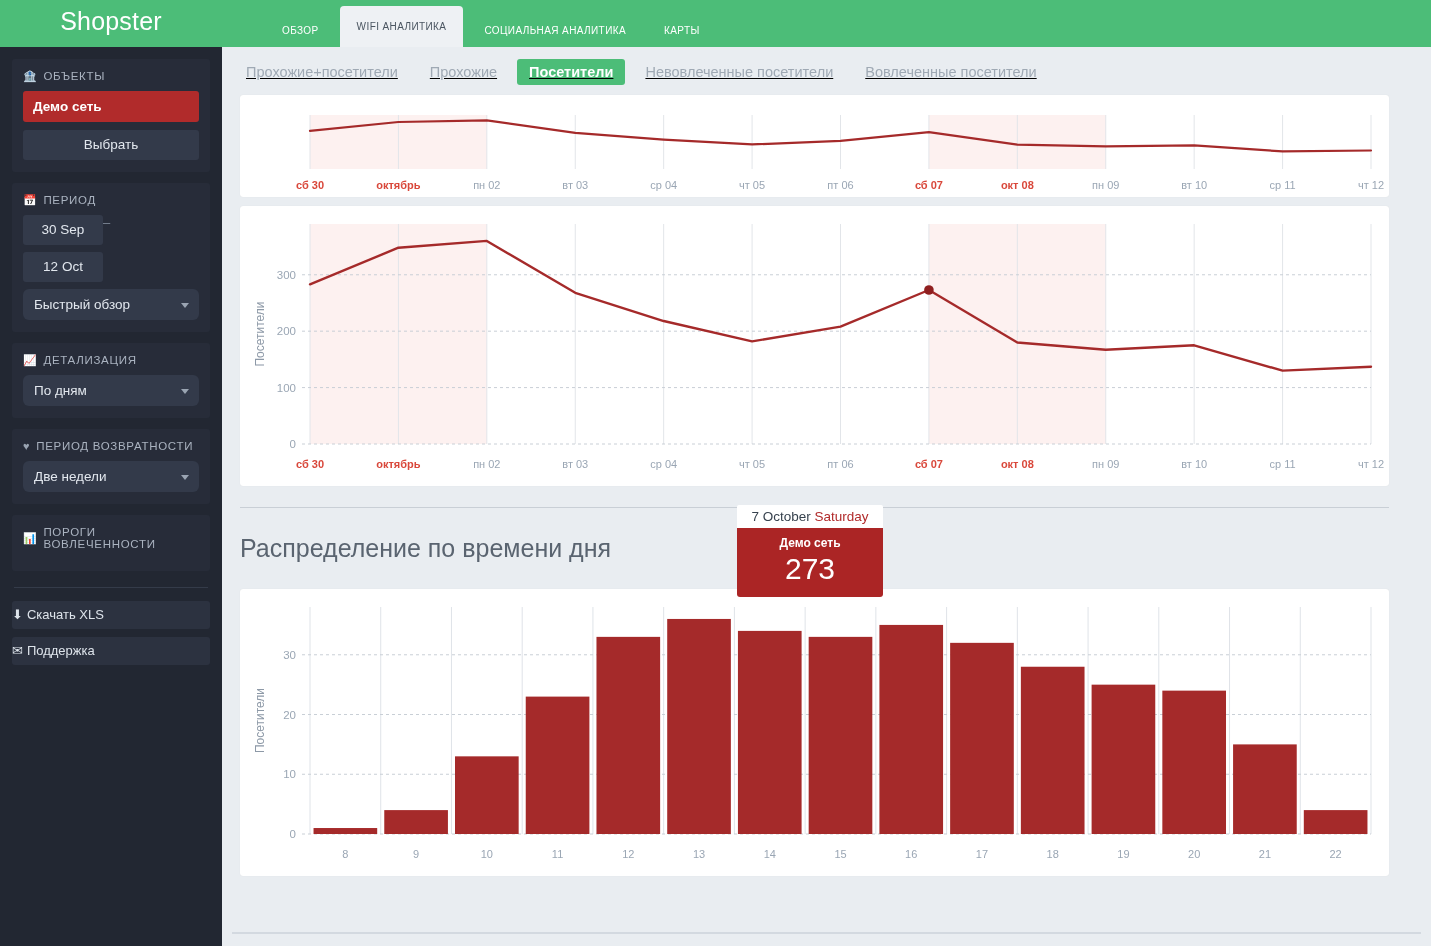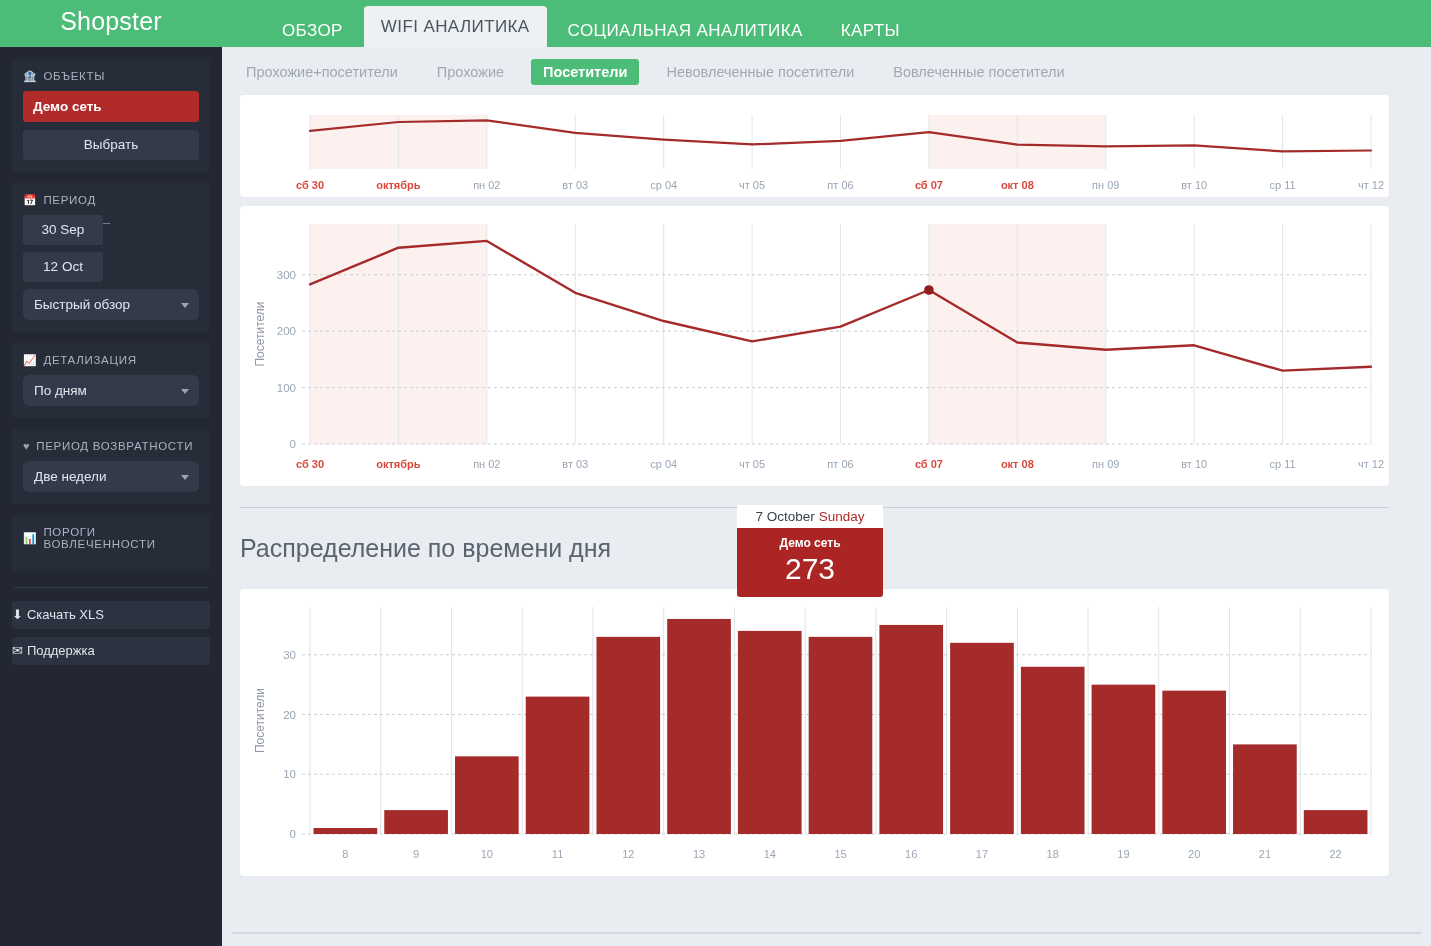--- a/index.html
+++ b/index.html
@@ -19,21 +19,21 @@
   .brand {
     width: 222px; height: 47px;
     display: flex; align-items: center; justify-content: center;
     color: #ffffff; font-size: 25px; font-weight: 400; letter-spacing: .2px;
     padding-bottom: 4px;
   }
   .nav { display: flex; align-items: flex-end; height: 47px; }
   .nav-item {
     height: 32px; line-height: 32px;
     padding: 0 17px; margin: 0 2px;
-    color: #ffffff; font-size: 17px; letter-spacing: .4px;
+    color: #ffffff; font-size: 10px; letter-spacing: .4px;
     cursor: pointer; white-space: nowrap;
   }
   .nav-item.active {
     background: #eef1f4; color: #4a5560;
     height: 41px; line-height: 41px;
     border-radius: 4px 4px 0 0;
   }
 
   
   .sidebar {
@@ -102,22 +102,22 @@
     font-family: inherit; cursor: pointer; margin-bottom: 8px;
   }
   .btn-flat .ic { margin-right: 4px; }
 
   
   .main {
     position: absolute; top: 47px; left: 222px;
     width: 1209px; height: 899px; background: #e9edf1;
   }
   .subtabs {
-    display: flex; align-items: center; gap: 15px;
-    padding: 12px 0 10px 12px; font-size: 14.5px;
+    display: flex; align-items: center; gap: 8px;
+    padding: 12px 0 10px 12px; font-size: 14.5px; text-decoration: underline;
   }
   .subtab {
     padding: 5px 12px; border-radius: 3px;
     color: #9fa9b4; cursor: pointer; white-space: nowrap;
   }
   .subtab.active { background: #4cbd78; color: #ffffff; font-weight: bold; }
 
   .card {
     background: #ffffff; border-radius: 3px; margin: 0 42px 0 18px;
     box-shadow: 0 0 1px rgba(0,0,0,.1);
@@ -392,19 +392,19 @@
         <text x="1095.6333333333332" y="269" text-anchor="middle" class="axl">22</text>
       </svg>
   </div>
 
   <div class="bottom-rule"></div>
 </div>
 
 <div class="tooltip">
   <div class="tt-head">
     <span>7 October</span>
-    <span class="wd">Sunday</span>
+    <span class="wd">Saturday</span>
   </div>
   <div class="tt-body">
     <div class="tt-name">Демо сеть</div>
     <div class="tt-val">273</div>
   </div>
 </div>
 
 </body></html>

